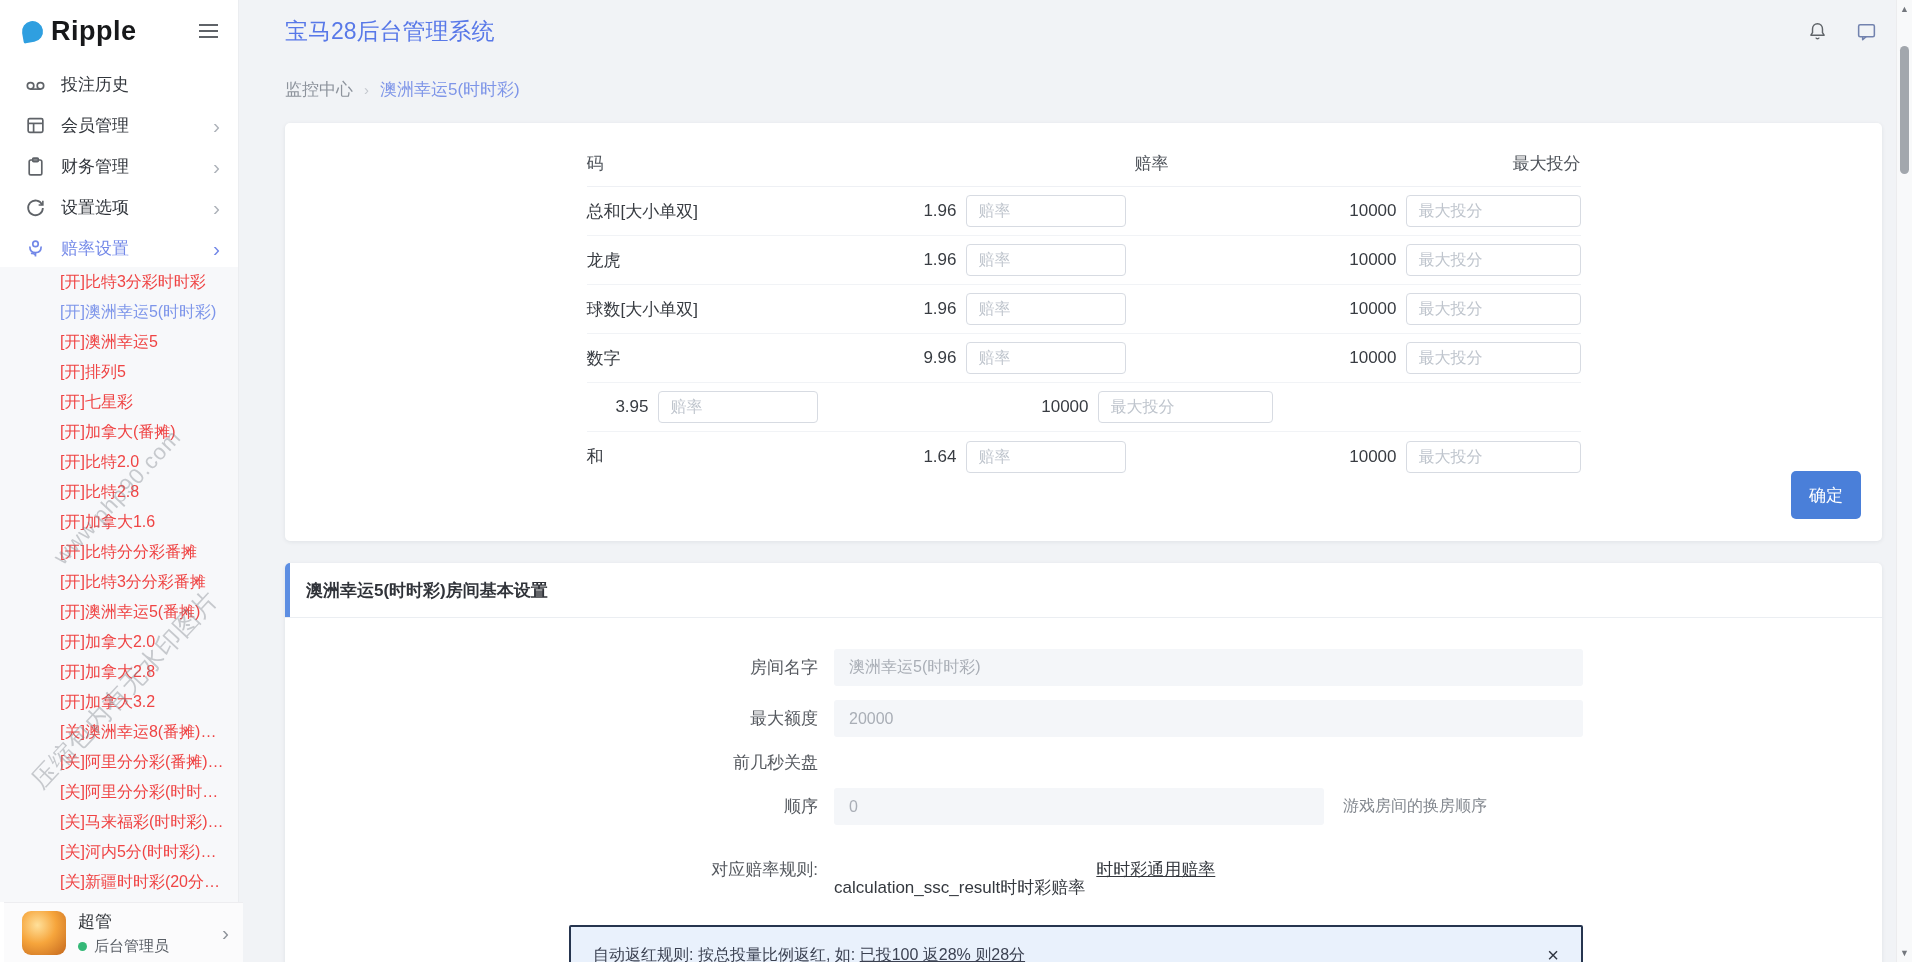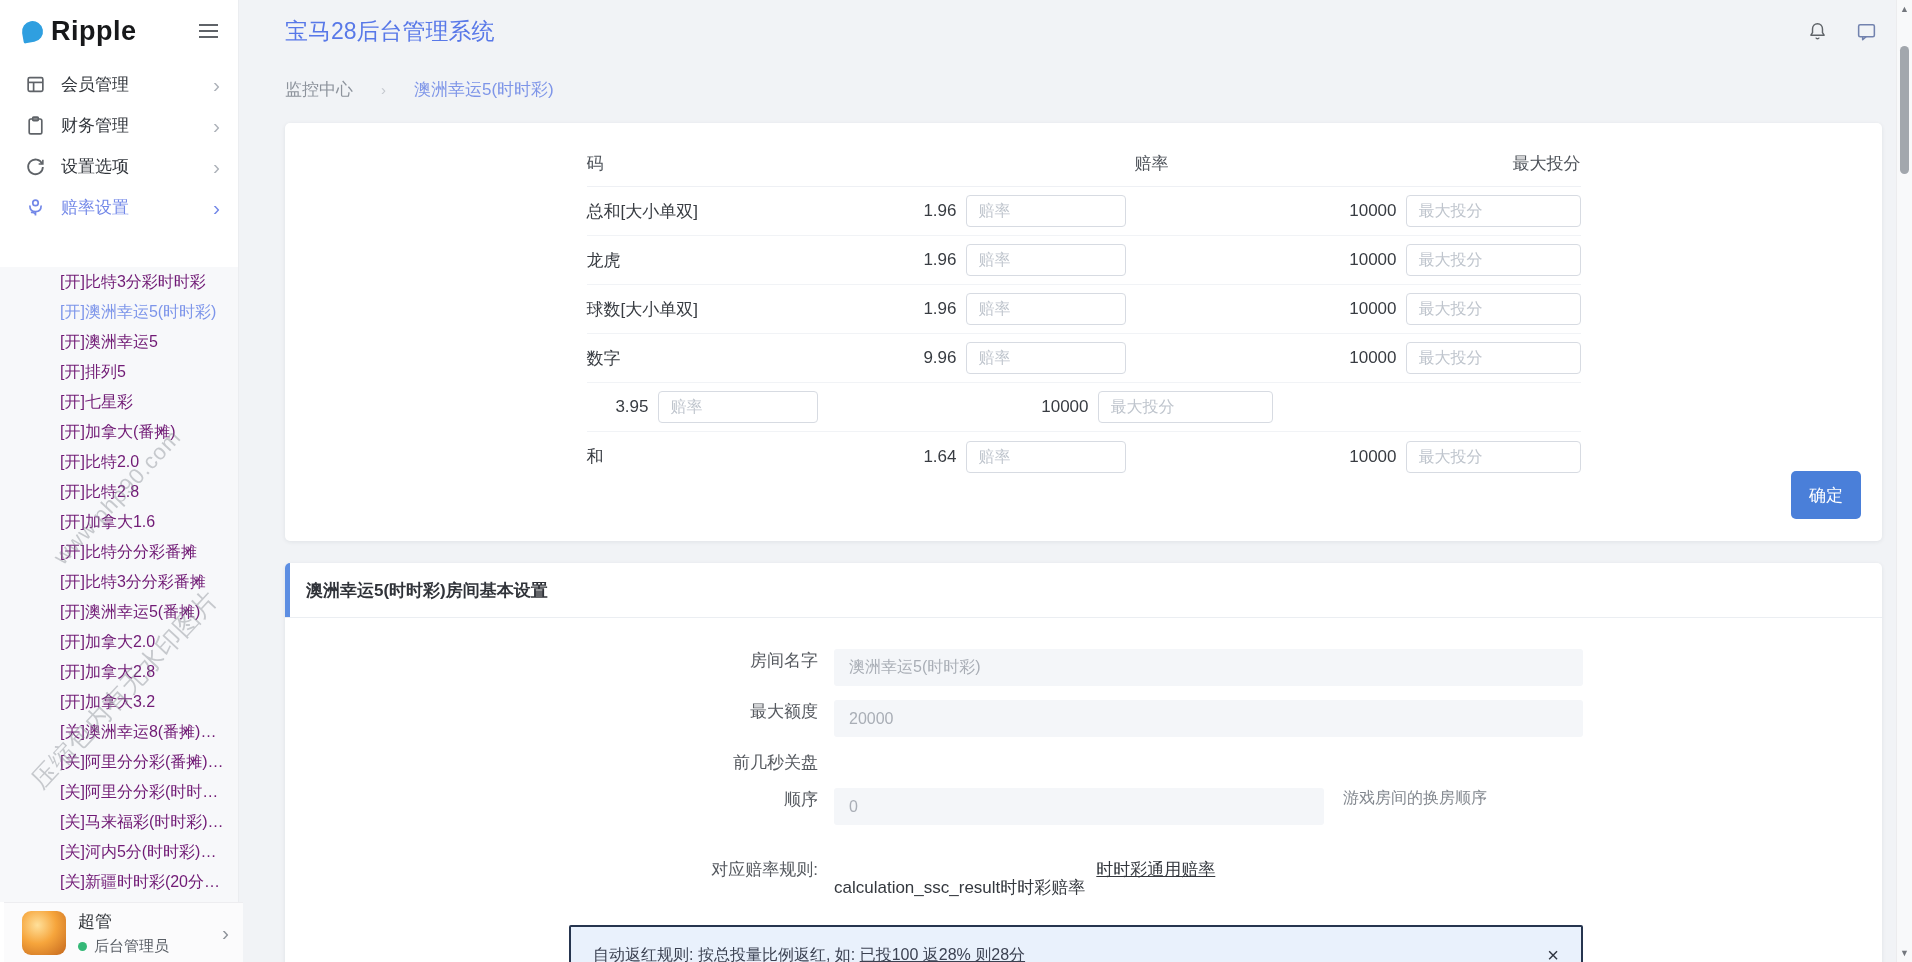--- a/index.html
+++ b/index.html
@@ -18,21 +18,21 @@
 
   .menu { padding-top:2px; }
   .menu-item { height:41px; display:flex; align-items:center; padding:0 18px 0 25px;
                color:#32363c; font-size:17px; cursor:pointer; }
   .mi-icon { width:21px; height:21px; margin-right:15px; color:#5f6368; flex:none; }
   .mi-icon svg { width:100%; height:100%; display:block; }
   .menu-item .chev { margin-left:auto; color:#aeb3ba; font-size:21px; line-height:1; }
   .menu-item.active, .menu-item.active .mi-icon, .menu-item.active .chev { color:#7388e8; }
 
   .submenu { position:absolute; top:267px; bottom:60px; left:0; right:0; background:#f7f8fa; overflow:hidden; }
-  .subitem { height:30px; line-height:30px; padding:0 10px 0 60px; font-size:16px; color:#701a75;
+  .subitem { height:30px; line-height:30px; padding:0 10px 0 60px; font-size:16px; color:#ef4444;
              white-space:nowrap; overflow:hidden; text-overflow:ellipsis; cursor:pointer; }
   .subitem.active { color:#7d95ea; }
 
   .watermark { position:absolute; z-index:6; color:rgba(125,130,138,.40); pointer-events:none;
                white-space:nowrap; letter-spacing:1px; }
   .wm1 { left:58px; top:548px; font-size:22px; transform:rotate(-47deg); transform-origin:left center; }
   .wm2 { left:36px; top:768px; font-size:25px; transform:rotate(-47deg); transform-origin:left center; }
 
   .user-area { position:absolute; left:4px; bottom:0; width:239px; height:60px; background:#fbfbfc;
                border-top:1px solid #ededf0; display:flex; align-items:center; padding:0 14px 0 18px; cursor:pointer; }
@@ -45,21 +45,21 @@
   .user-chev { margin-left:auto; color:#8f949b; font-size:21px; }
 
   
   .main { margin-left:240px; padding:0 30px 0 45px; }
   .topbar { height:62px; display:flex; align-items:center; }
   .page-title { font-size:23px; color:#5878e8; font-weight:500; }
   .top-icons { margin-left:auto; display:flex; align-items:center; gap:26px; padding-right:4px; }
   .top-icons .tico { width:23px; height:23px; cursor:pointer; }
   .top-icons svg { width:100%; height:100%; display:block; }
 
-  .breadcrumb { margin-top:16px; font-size:17px; color:#8d939c; display:flex; align-items:center; gap:28px; }
+  .breadcrumb { margin-top:16px; font-size:17px; color:#8d939c; display:flex; align-items:center; gap:11px; }
   .breadcrumb .sep { color:#c4c8ce; font-size:15px; }
   .breadcrumb .current { color:#7e95e8; cursor:pointer; }
   .breadcrumb .root { cursor:pointer; }
 
   .card { background:#fff; border-radius:5px; box-shadow:0 1px 4px rgba(31,37,50,.08); }
   .card-odds { margin-top:22px; height:418px; position:relative; }
 
   .odds-table { width:994px; margin:0 auto; padding-top:18px; }
   .thead { display:flex; align-items:center; height:46px; border-bottom:1px solid #eef0f4;
            font-size:17px; color:#4d5259; }
@@ -76,21 +76,21 @@
   .card-actions { position:absolute; right:21px; bottom:22px; }
   .btn-primary { width:70px; height:48px; background:#4a7fd9; color:#fff; border:none; border-radius:5px;
                  font-size:17px; cursor:pointer; font-family:inherit; }
 
   .card-room { margin-top:22px; height:540px; position:relative; }
   .room-header { height:55px; border-bottom:1px solid #ebeef2; display:flex; align-items:center; position:relative; }
   .accent-bar { position:absolute; left:0; top:0; bottom:0; width:5px; background:#5d8ee2; border-top-left-radius:5px; }
   .room-title { margin-left:21px; font-size:17px; font-weight:bold; color:#303339; }
 
   .room-form { padding-top:31px; }
-  .frow { display:flex; align-items:flex-start; margin-bottom:14px; }
+  .frow { display:flex; align-items:center; margin-bottom:14px; }
   .flabel { width:549px; text-align:right; padding-right:16px; font-size:17px; color:#55595f; flex:none; }
   .finput { width:749px; height:37px; background:#f4f6f9; border:none; border-radius:3px; padding:0 15px;
             font-size:16px; color:#a9aeb6; font-family:inherit; }
   .finput.short { width:490px; }
   .fhint { margin-left:19px; font-size:16px; color:#83888f; }
   .rule-row { display:flex; align-items:center; margin-top:8px; }
   .rule-label { width:549px; text-align:right; padding-right:16px; font-size:17px; color:#55595f; flex:none; }
   .rule-value { font-size:17px; color:#34383e;margin-top:37px; }
   .rule-link { margin-left:11px; font-size:17px; color:#34383e; text-decoration:underline; cursor:pointer; }
 
@@ -120,20 +120,30 @@
         <i></i>
         <i></i>
         <i></i>
       </span>
   </div>
 
   <nav class="menu">
     <div class="menu-item">
       <span class="mi-icon">
         <svg viewBox="0 0 20 20" fill="none" stroke="currentColor" stroke-width="1.6">
+          <circle cx="5.3" cy="11.3" r="3.1"></circle>
+            <circle cx="14.7" cy="11.3" r="3.1"></circle>
+          <line x1="5.3" y1="14.4" x2="14.7" y2="14.4"></line>
+        </svg>
+        </span>
+      <span>投注历史</span>
+    </div>
+    <div class="menu-item">
+      <span class="mi-icon">
+        <svg viewBox="0 0 20 20" fill="none" stroke="currentColor" stroke-width="1.6">
           <rect x="3" y="3.5" width="14" height="13" rx="1.5"></rect>
           <line x1="3" y1="8" x2="17" y2="8"></line>
             <line x1="8.2" y1="8" x2="8.2" y2="16.5"></line>
         </svg>
         </span>
       <span>会员管理</span>
       <span class="chev">›</span>
     </div>
     <div class="menu-item">
       <span class="mi-icon">

